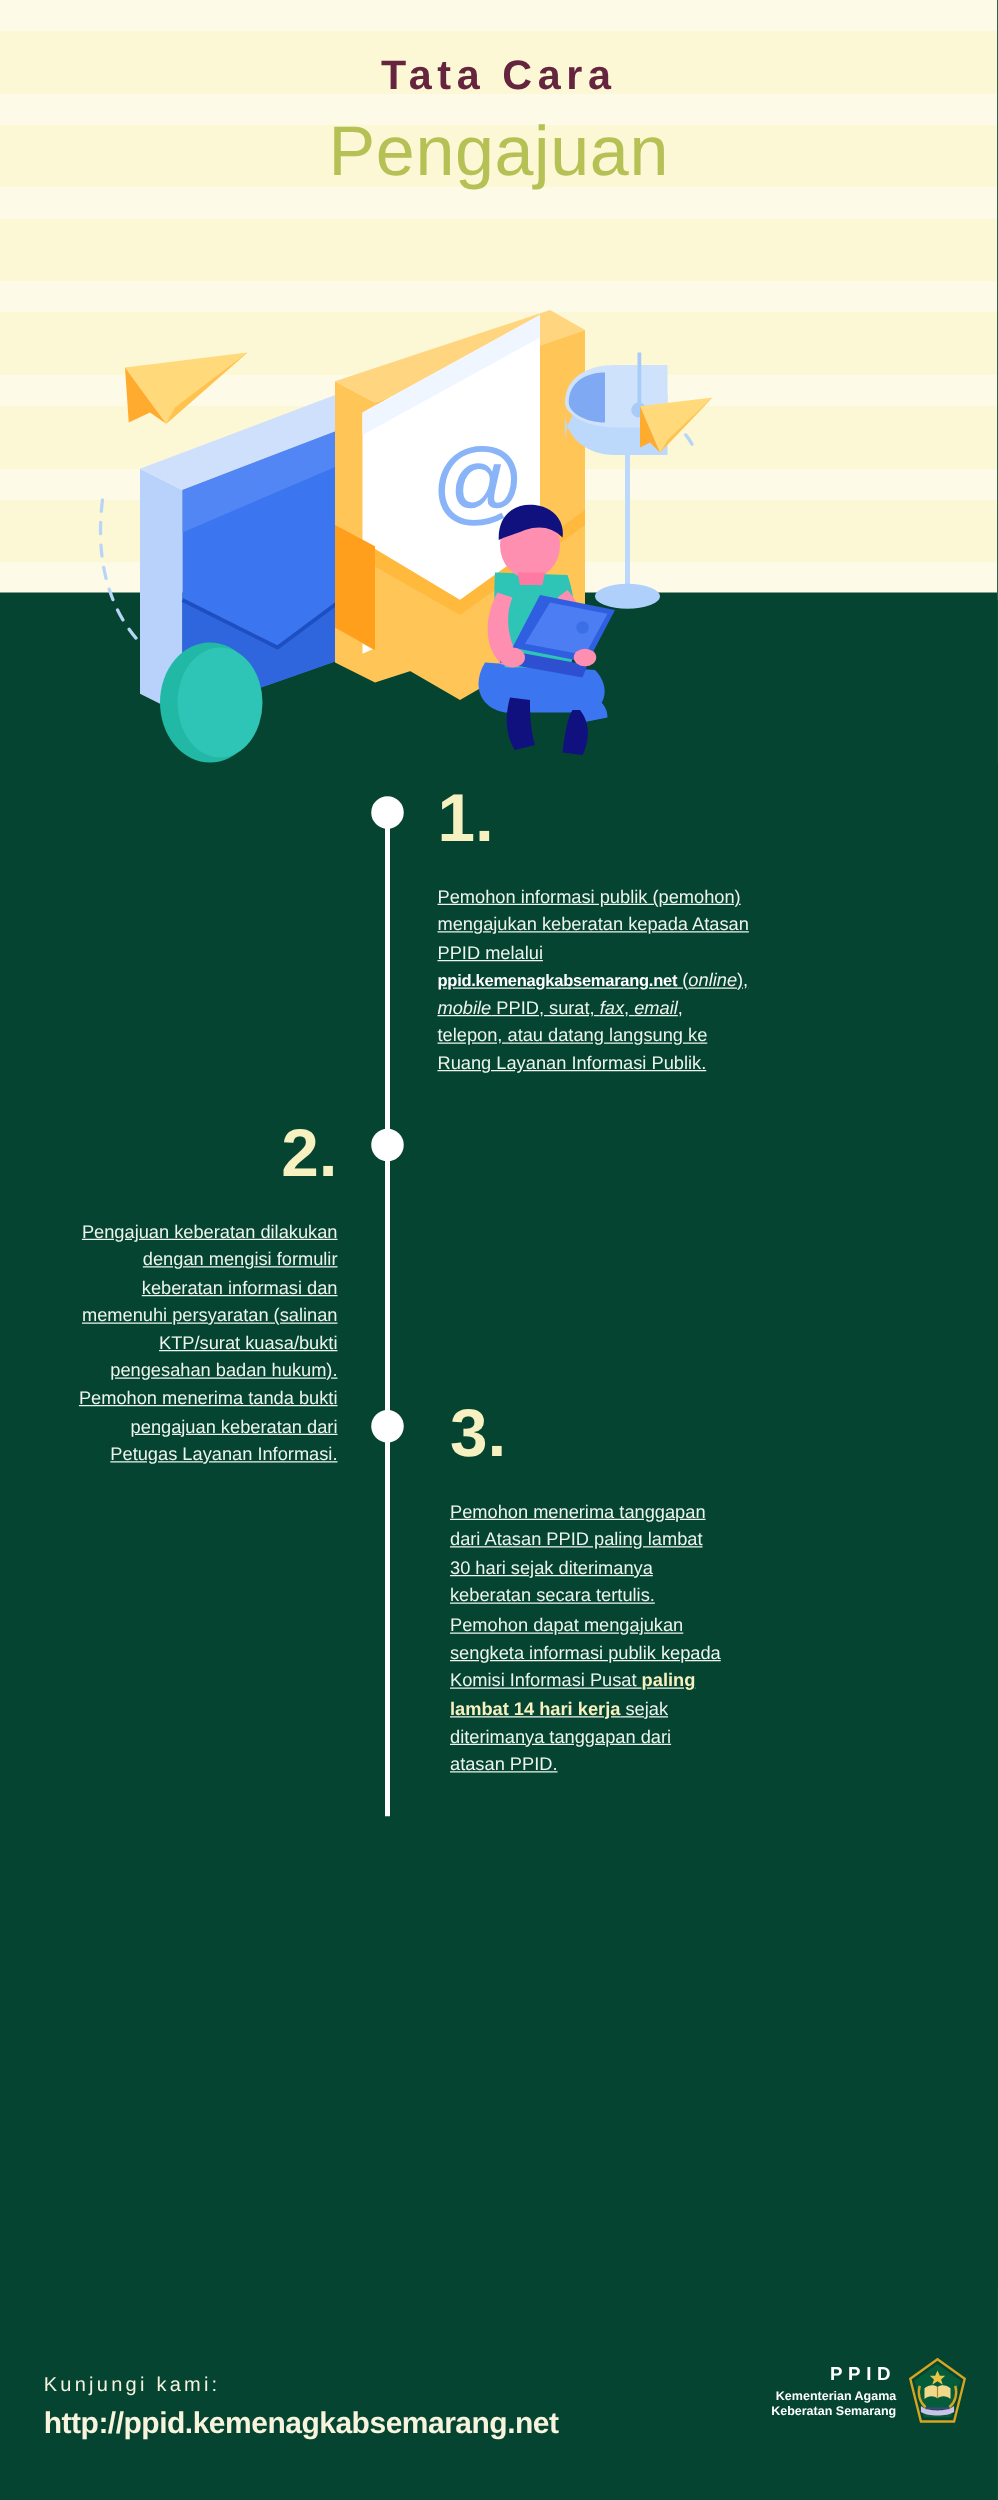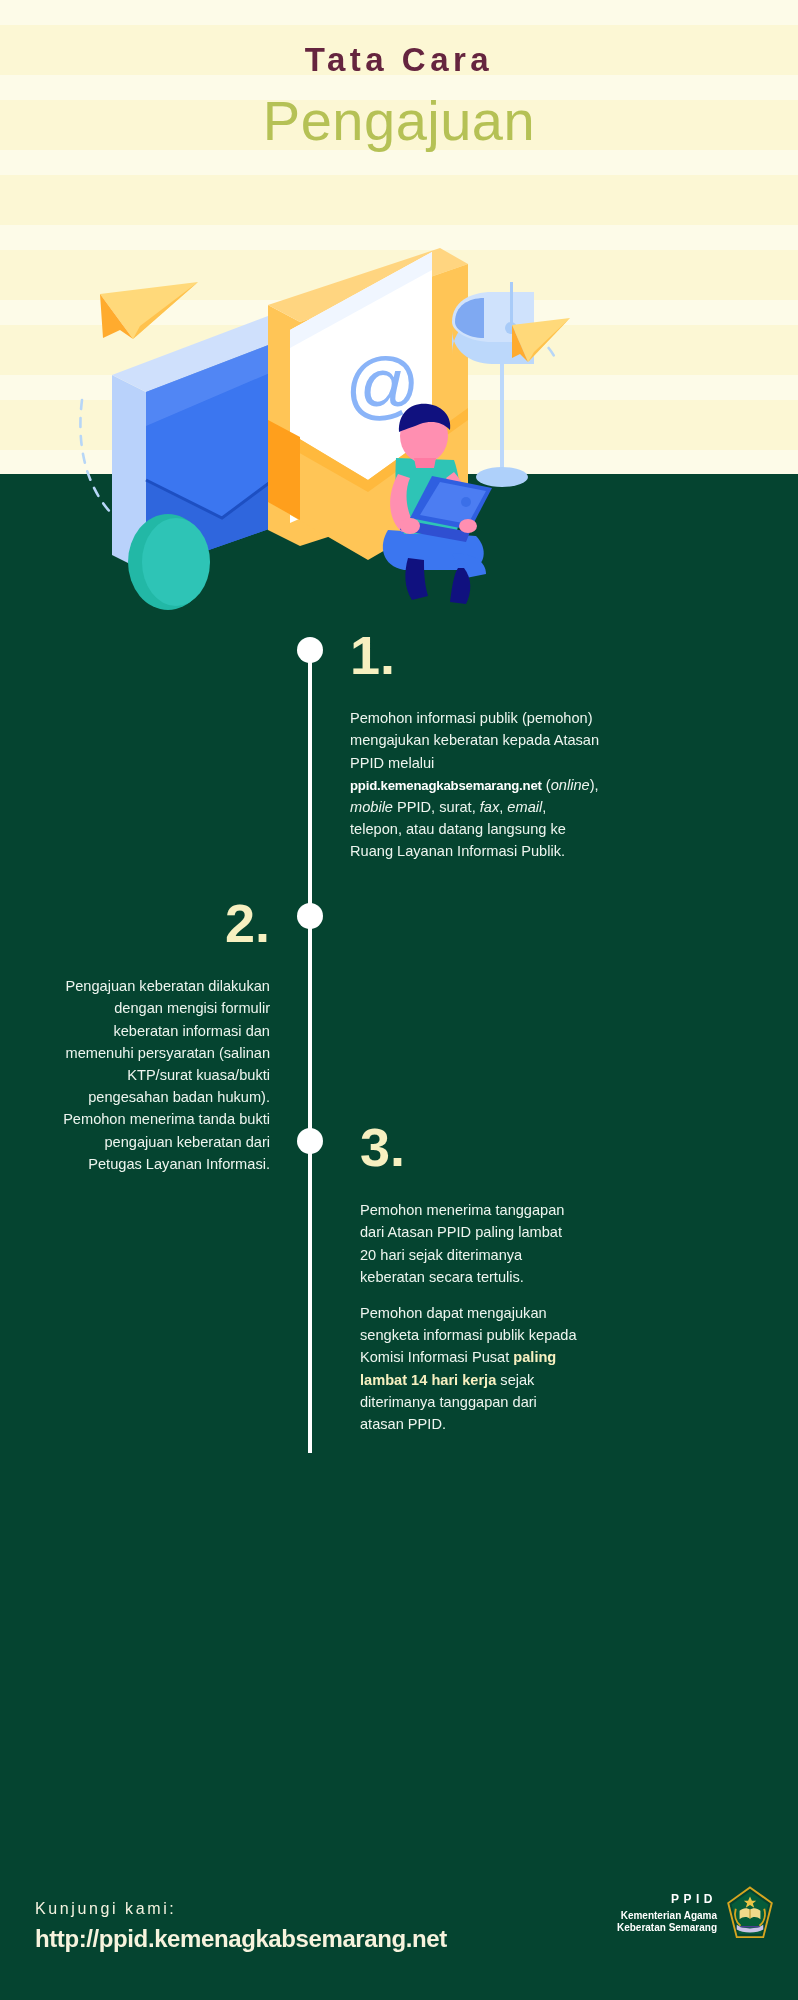--- a/index.html
+++ b/index.html
@@ -114,22 +114,23 @@
   .step-num {
     font-size: 54px;
     font-weight: 700;
     color: #f7f0c0;
     line-height: 0.95;
   }
   .step-body {
     font-size: 14.6px;
     line-height: 1.52;
     color: #eef5ef;
-  }
-  .step-body p + p { margin-top: 14px; }
+    text-decoration: underline;
+  }
+  .step-body p + p { margin-top: 2px; }
 
   .hl {
     font-weight: 700;
     color: #ffffff;
     font-size: 13.2px;
     letter-spacing: -0.2px;
   }
   .hl-cream { font-weight: 700; color: #f7f0c0; }
   .ital { font-style: italic; }
 
@@ -171,21 +172,21 @@
   #footer-right {
     position: absolute;
     right: 24px;
     top: 26px;
     display: flex;
     align-items: center;
     gap: 9px;
   }
   #footer-right-text { text-align: right; }
   .ppid-word {
-    font-size: 12px;
+    font-size: 15px;
     font-weight: 600;
     letter-spacing: 4.5px;
     color: #ffffff;
     margin-bottom: 4px;
   }
   .agency-l1, .agency-l2 {
     font-size: 10px;
     font-weight: 700;
     color: #ffffff;
     line-height: 1.18;
@@ -318,21 +319,21 @@
   <div id="step2" class="step">
     <div class="step-num">2.</div>
     <div class="step-body">
         <p><span>Pengajuan keberatan dilakukan dengan mengisi formulir keberatan informasi dan memenuhi persyaratan (salinan KTP/surat kuasa/bukti pengesahan badan hukum). Pemohon menerima tanda bukti pengajuan keberatan dari Petugas Layanan Informasi.</span></p>
       </div>
   </div>
 
   <div id="step3" class="step">
     <div class="step-num">3.</div>
     <div class="step-body">
-        <p><span>Pemohon menerima tanggapan dari Atasan PPID paling lambat 20 hari sejak diterimanya keberatan secara tertulis.</span></p>
+        <p><span>Pemohon menerima tanggapan dari Atasan PPID paling lambat 30 hari sejak diterimanya keberatan secara tertulis.</span></p>
         <p><span>Pemohon dapat mengajukan sengketa informasi publik kepada Komisi Informasi Pusat </span><span class="hl-cream">paling lambat 14 hari kerja</span><span> sejak diterimanya tanggapan dari atasan PPID.</span></p>
       </div>
   </div>
 
   <div id="footer">
     <div id="footer-left">
       <div class="visit-label">Kunjungi kami:</div>
       <div class="visit-url">http://ppid.kemenagkabsemarang.net</div>
     </div>
 

